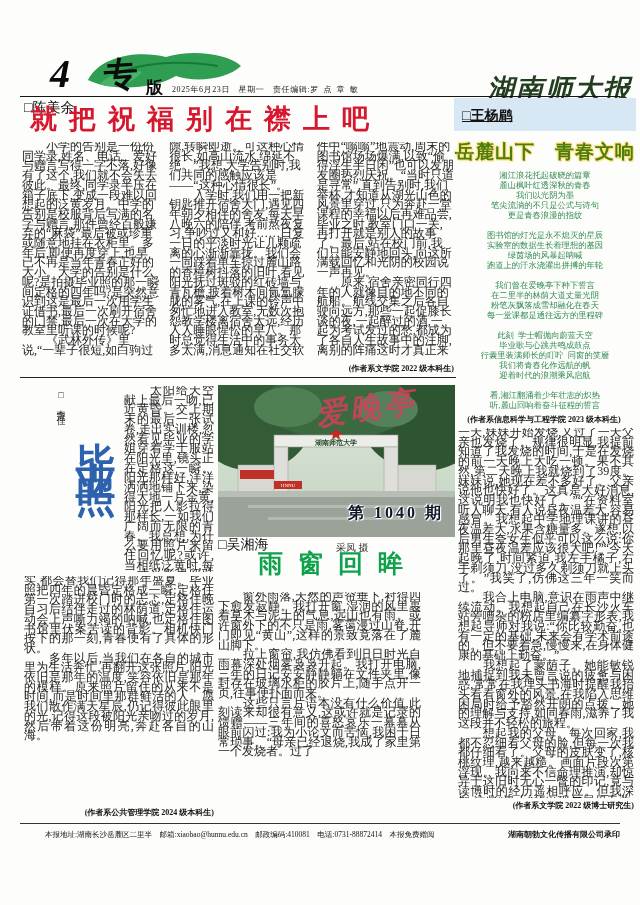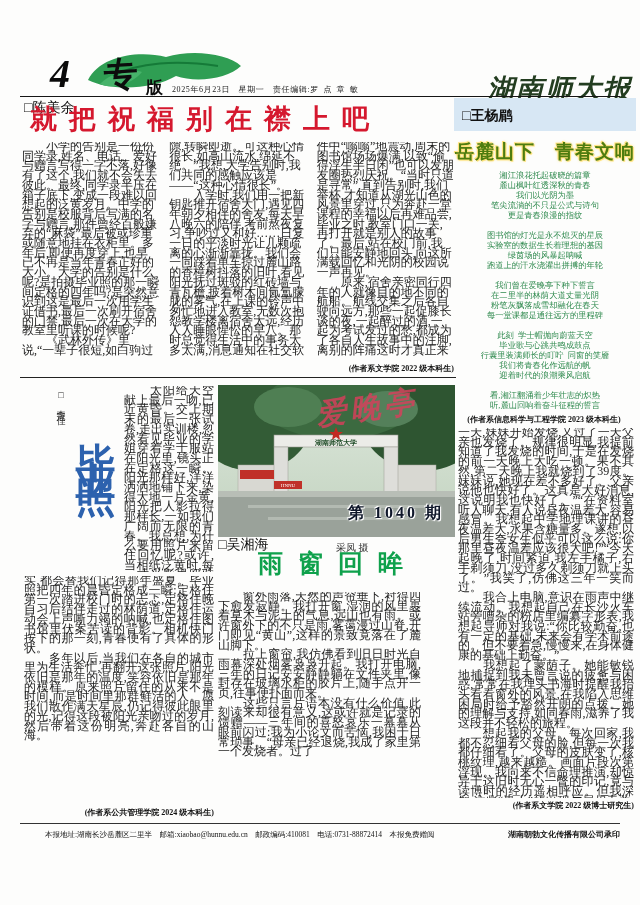--- a/index.html
+++ b/index.html
@@ -22,21 +22,21 @@
   #hdr-rule{left:20px;top:96px;width:600px;border-top:1.6px solid #151515;}
   
   #m-byline{left:24px;top:99px;}
   #m-title{left:30px;top:101px;width:410px;text-align:left;font-family:"Liberation Sans","DejaVu Sans",sans-serif;
            font-size:27px;font-weight:bold;color:#d5182e;letter-spacing:12px;}
   #m-cols{left:22px;top:142px;width:432px;height:220px;column-count:3;column-gap:10px;column-fill:auto;}
   #m-author{left:310px;top:363px;width:144px;}
   #m-rule{left:20px;top:377px;width:436px;border-top:1px solid #222;}
   
   #p-band{left:454px;top:98px;width:182px;height:33px;background:#d7e7f4;}
-  #p-byline{left:462px;top:107px;font-weight:bold;}
+  #p-byline{left:462px;top:107px;font-weight:bold;text-decoration:underline;}
   #p-title{left:450px;top:139px;width:190px;text-align:center;font-size:19px;font-weight:bold;color:#4d7c0f;
            letter-spacing:1px;text-shadow:1px 1px 0 #ffe27a,-1px -1px 0 #ffe27a,0 0 3px #ffd54d;}
   #p-body{left:450px;top:171px;width:190px;height:240px;text-align:center;font-size:8.3px;line-height:10px;
           color:#2f8a4e;overflow:hidden;}
   #p-author{left:452px;top:414px;width:184px;text-align:center;}
   
   #photo{left:218px;top:385px;width:237px;height:152px;}
   #photo-script{left:316px;top:388px;font-size:30px;font-style:italic;font-weight:bold;
                 color:rgba(216,62,92,.82);transform:rotate(-8deg);letter-spacing:4px;}
   #photo-issue{left:348px;top:503px;font-size:16px;font-weight:bold;color:#0f172a;letter-spacing:3px;

